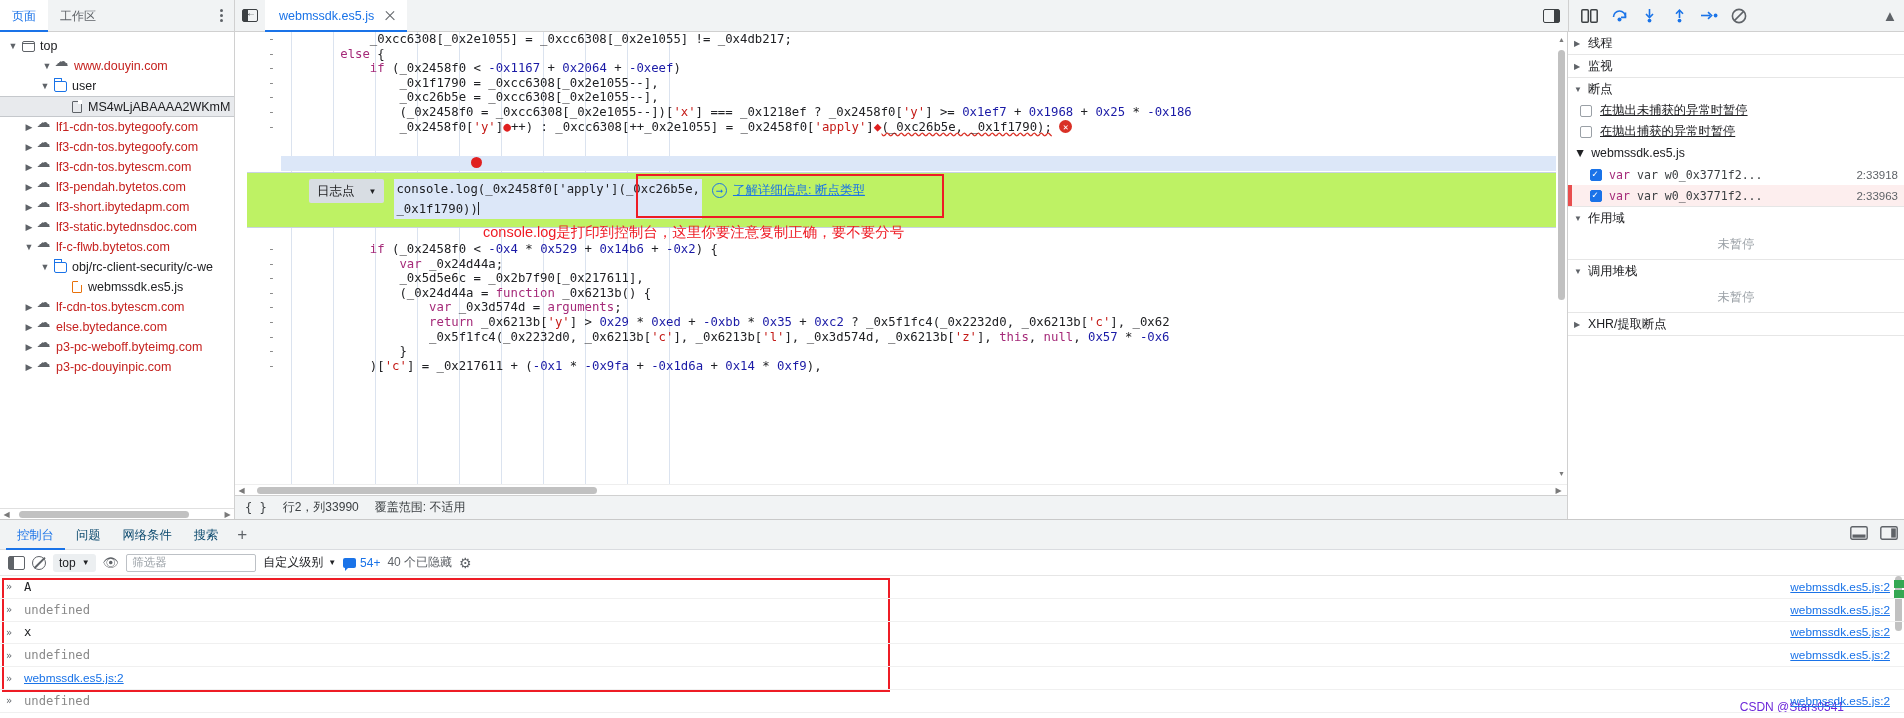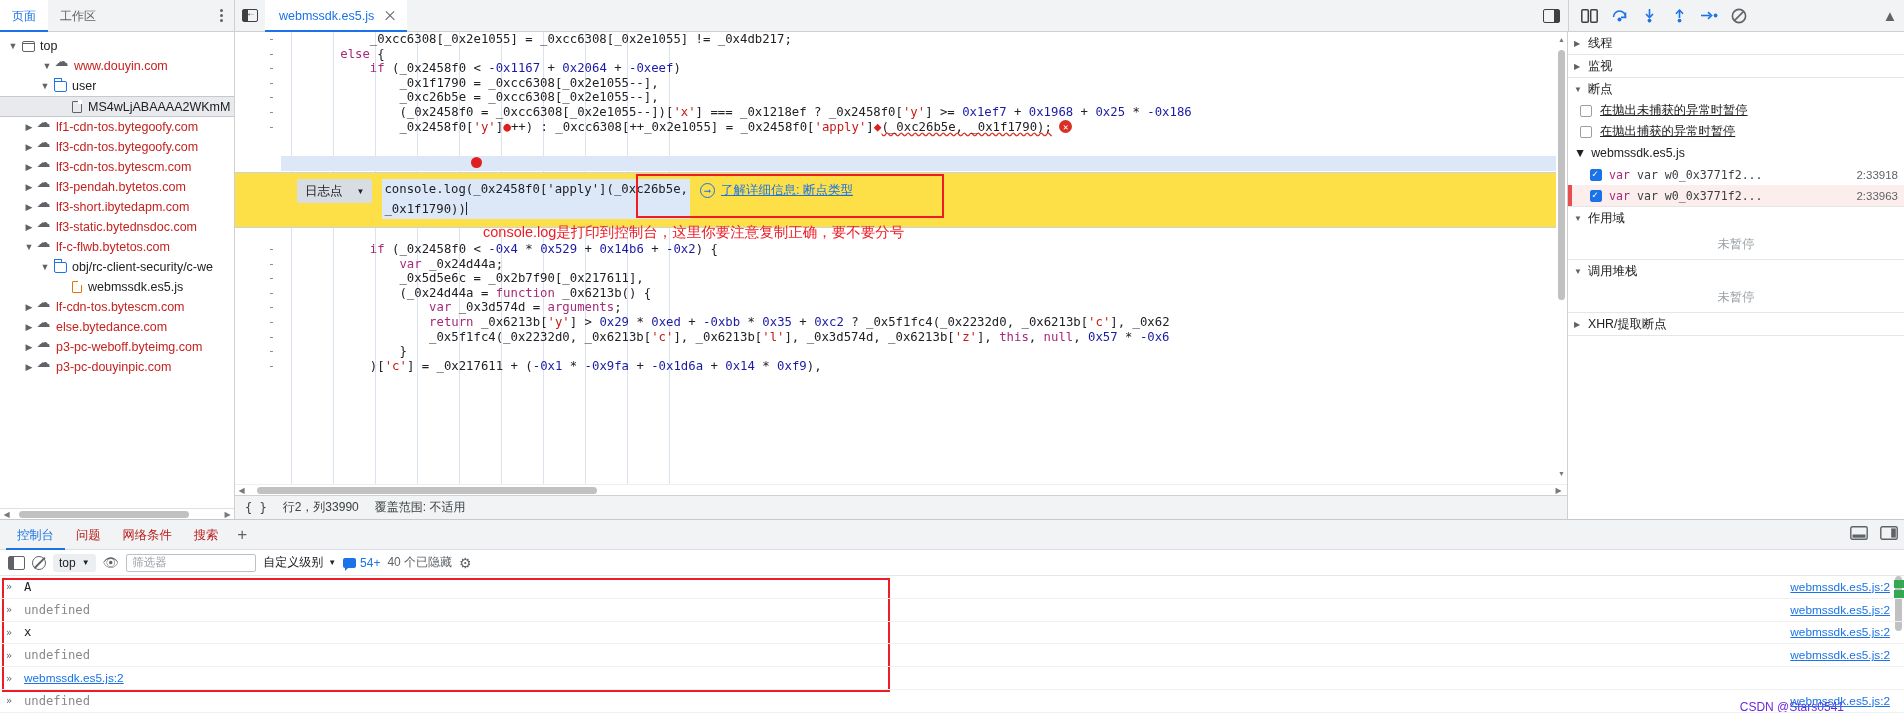--- a/index.html
+++ b/index.html
@@ -79,21 +79,21 @@
   .indent-guides { position:absolute; top:0; bottom:0; left:46px; right:0; }
   .ig { position: absolute; top: 0; bottom: 0; width: 1px; background: #dbe3ef; }
   .kw { color: #a52a79; }
   .num { color: #1a1aa6; }
   .str { color: #c41a16; }
   .plain { color: #202124; }
 
   .hl-band { position: absolute; left: 46px; right: 0; height: 14.6px; background: #dce7f8; }
 
   
-  .bp-edit { position: absolute; background: #fde047; border-top: 1px solid #c9d3e3; border-bottom: 1px solid #c9d3e3; display: flex; align-items: flex-start; padding: 6px 0 8px 62px; gap: 10px; }
+  .bp-edit { position: absolute; background: #bef264; border-top: 1px solid #c9d3e3; border-bottom: 1px solid #c9d3e3; display: flex; align-items: flex-start; padding: 6px 0 8px 62px; gap: 10px; margin-left: 12px; }
   .bp-select { height: 24px; background:#d8dde3; border-radius:2px; display:flex; align-items:center; gap:14px; padding: 0 8px; font-size: 12.5px; color:#202124; font-family:"Liberation Sans",sans-serif; }
   .bp-select .caret { font-size: 8px; }
   .bp-input { font-family: "DejaVu Sans Mono", monospace; font-size: 12.3px; line-height: 18px; background: #dce7f8; padding: 1px 2px; position: relative; }
   .bp-input .caret-bar { display:inline-block; width:1px; height:13px; background:#202124; vertical-align:-2px; }
   .learn { display: flex; align-items: center; gap: 6px; color: #1a73e8; font-size: 12.5px; margin-top: 3px; }
   .learn .txt { text-decoration: underline; }
   .circ-arrow { width: 15px; height: 15px; border-radius: 50%; border: 1.4px solid #1a73e8; display:flex; align-items:center; justify-content:center; font-size:9px; }
   .red-box { position: absolute; border: 2.5px solid #ee1c25; pointer-events: none; }
   .red-note { position: absolute; color: #ee1c25; font-size: 14.5px; font-family: "Liberation Sans", sans-serif; white-space: nowrap; }
   .err-x { width: 13px; height: 13px; border-radius: 50%; background: #d93025; color:#fff; font-size: 9px; display:inline-flex; align-items:center; justify-content:center; vertical-align: 1px;}
@@ -123,21 +123,21 @@
   .bp-item { display:flex; align-items:center; gap:7px; height:21px; padding-left: 22px; font-family:"DejaVu Sans Mono", monospace; font-size:11.6px; position:relative; }
   .bp-item.cur { background: #fdeeee; }
   .bp-item.cur::before { content:""; position:absolute; left:0; top:0; bottom:0; width:4px; background:#e84e4e; }
   .bp-code { color:#3c4043; overflow:hidden; white-space:nowrap; flex:1; }
   .bp-ln { color:#5f6368; font-family:"Liberation Sans",sans-serif; font-size:11.5px; padding-right:6px; }
   .empty-state { height: 30px; display:flex; align-items:center; justify-content:center; color:#9aa0a6; font-size:12.3px; }
 
   
   .drawer { flex: 0 0 auto; border-top: 1px solid #c9c9c9; background:#fff; display:flex; flex-direction:column; }
   .drawer-tabs { height: 30px; display: flex; align-items: center; background:#f1f3f4; border-bottom:1px solid #dadce0; padding-left: 6px; }
-  .dtab { padding: 0 11px; height: 30px; line-height: 30px; font-size: 12.3px; color:#b91c1c; }
+  .dtab { padding: 0 11px; height: 30px; line-height: 30px; font-size: 12.3px; color:#0c4a6e; }
   .dtab.active { color:#1a73e8; box-shadow: inset 0 -2px 0 #1a73e8; }
   .dplus { width: 26px; text-align:center; font-size: 17px; color:#5f6368; line-height: 30px;}
   .drawer-tabs .spacer { flex:1; }
   .dt-ico { width: 30px; text-align:center; color:#5f6368; font-size:14px; }
 
   .console-toolbar { height: 26px; display:flex; align-items:center; gap: 7px; padding: 0 8px; background:#fff; border-bottom:1px solid #e6e6e6; font-size:12px; }
   .ct-ico { color:#5f6368; display:flex; align-items:center; justify-content:center; }
   .sidebar-toggle { width:17px; height:14px; border:1.5px solid #5f6368; border-radius:2px; position:relative; }
   .sidebar-toggle::after { content:""; position:absolute; left:0; top:0; bottom:0; width:5px; background:#5f6368;}
   .no-ico { width:14px; height:14px; border:1.5px solid #5f6368; border-radius:50%; position:relative; }

